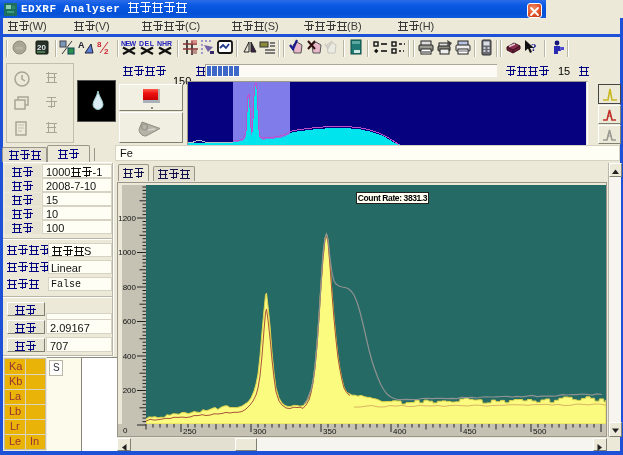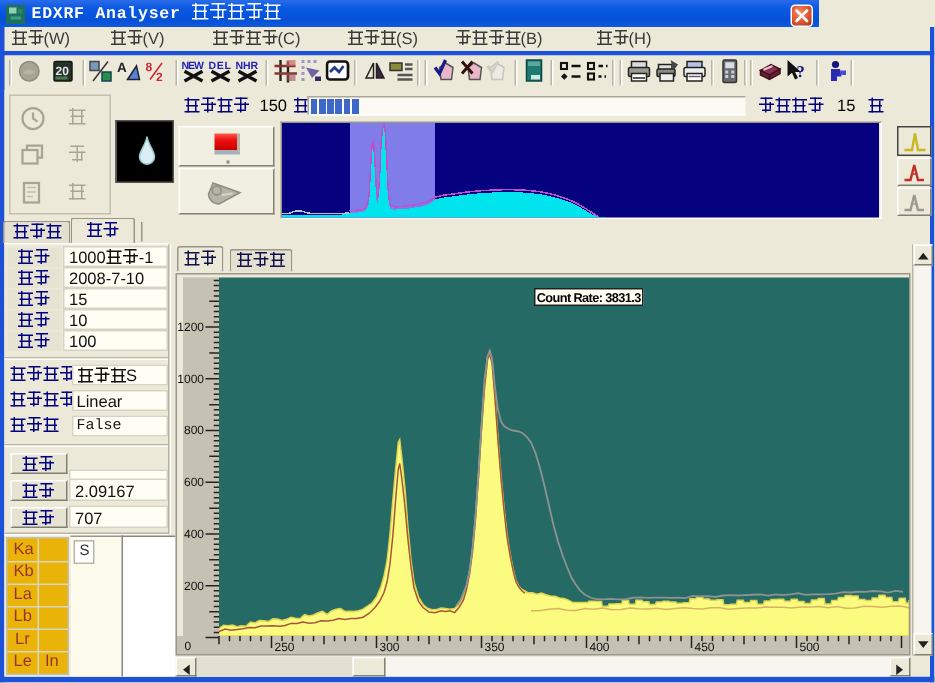--- a/index.html
+++ b/index.html
@@ -241,21 +241,21 @@
 
 <div class="abs" style="left:77px;top:63px;width:40px;height:80px;background:#ece9d8"></div>
 <div class="abs" style="left:77px;top:80px;width:39px;height:42px;background:#000;border:1px solid #555">
  <svg class="abs" style="left:14px;top:9px" width="12" height="20">
         <path d="M6 1 C7 7 11 10.5 11 14.5 A5 5 0 0 1 1 14.5 C1 10.5 5 7 6 1 Z" fill="#dcecf4" stroke="#9cc"></path>
       </svg>
 </div>
 
 <div class="abs navy" style="left:121px;top:64px;width:499px;height:15px;font-size:11px">
  <span class="abs" style="left:1px;top:1px"><i class="g s"></i><i class="g s b"></i><i class="g s"></i><i class="g s b"></i></span>
- <span class="abs" style="left:52px;top:1px;color:#000">150</span>
+ <span class="abs" style="left:52px;top:11px;color:#000">150</span>
  <span class="abs" style="left:74px;top:1px"><i class="g s"></i></span>
  <div class="abs" style="left:84px;top:0;width:292px;height:13px;background:#fbfaf4;border-top:1px solid #a9a695;border-left:1px solid #a9a695;border-bottom:1px solid #fff">
   <div style="position:absolute;left:1px;top:1px;width:33px;height:10px;background:repeating-linear-gradient(90deg,#3e68c8 0 4.5px,#fbfaf4 4.5px 5.5px)"></div>
  </div>
  <span class="abs" style="left:384px;top:1px"><i class="g s b"></i><i class="g s"></i><i class="g s"></i><i class="g s b"></i></span>
  <span class="abs" style="left:437px;top:1px;color:#000">15</span>
  <span class="abs" style="left:457px;top:1px"><i class="g s"></i></span>
 </div>
 
 <div class="abs raised" style="left:119px;top:84px;width:64px;height:27px;background:#f1efe2">
@@ -284,20 +284,21 @@
       </svg></div>
 <div class="abs raised" style="left:598px;top:105px;width:23px;height:19px"><svg width="21" height="17">
         <path d="M4 14 L8 14 L10.5 4 L13 14 L17 14" fill="none" stroke="#c03028" stroke-width="1.6"></path>
         <path d="M8.5 10 h4" stroke="#c03028"></path>
       </svg></div>
 <div class="abs raised" style="left:598px;top:125px;width:23px;height:19px"><svg width="21" height="17">
         <path d="M4 14 L8 14 L10.5 4 L13 14 L17 14" fill="none" stroke="#9a9a92" stroke-width="1.6"></path>
         <path d="M8.5 10 h4" stroke="#9a9a92"></path>
       </svg></div>
 
+<div class="abs fld" style="left:115px;top:145px;width:505px;height:16px;padding:1px 0 0 4px">Fe</div>
 
 <div class="abs" style="left:2px;top:145px;width:110px;height:17px;font-size:11px;color:#000080">
  <div class="abs" style="left:0;top:2px;width:45px;height:15px;background:#e4e0d0;border:1px solid #9a978a;border-bottom:none;border-radius:2px 2px 0 0;text-align:center;padding-top:1px"><i class="g s"></i><i class="g s b"></i><i class="g s"></i></div>
  <div class="abs" style="left:45px;top:0;width:43px;height:17px;background:#ece9d8;border:1px solid #9a978a;border-bottom:none;border-radius:2px 2px 0 0;text-align:center;padding-top:2px"><i class="g s"></i><i class="g s b"></i></div>
  <div class="abs" style="left:92px;top:3px;width:1px;height:13px;background:#9a978a"></div>
 </div>
 
 <div class="abs" style="left:3px;top:162px;width:109px;height:289px;background:#ece9d8;border-top:1px solid #fff">
 
  <div class="lbl abs" style="left:2px;top:2px;width:36px;height:13px;padding:1px 0 0 6px"><i class="g s"></i><i class="g s b"></i></div>

